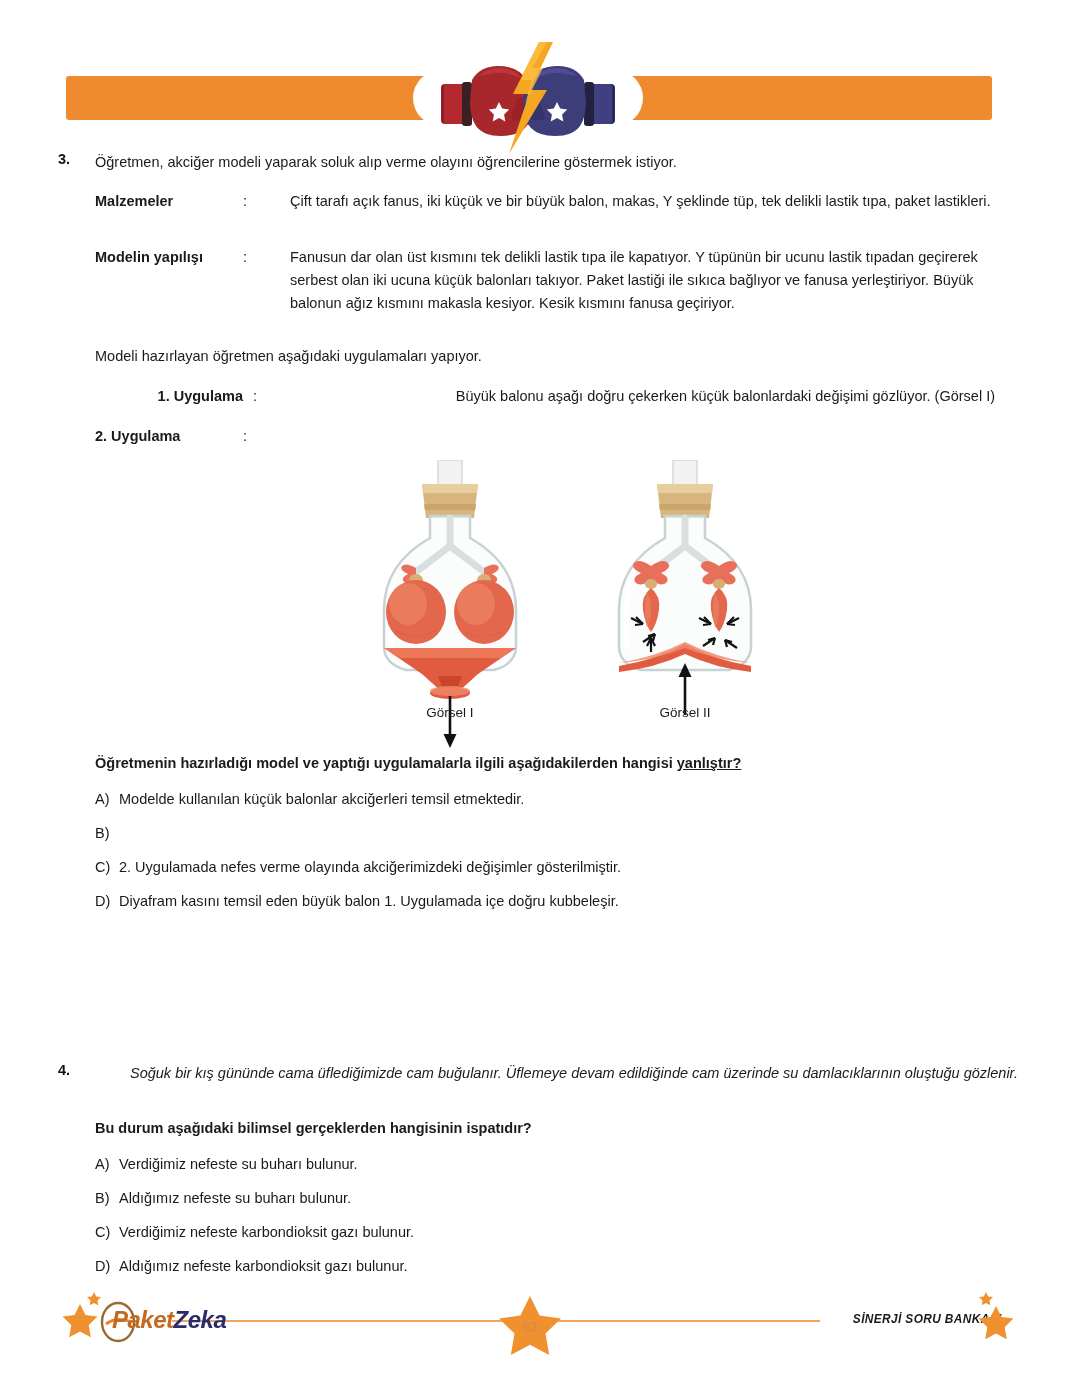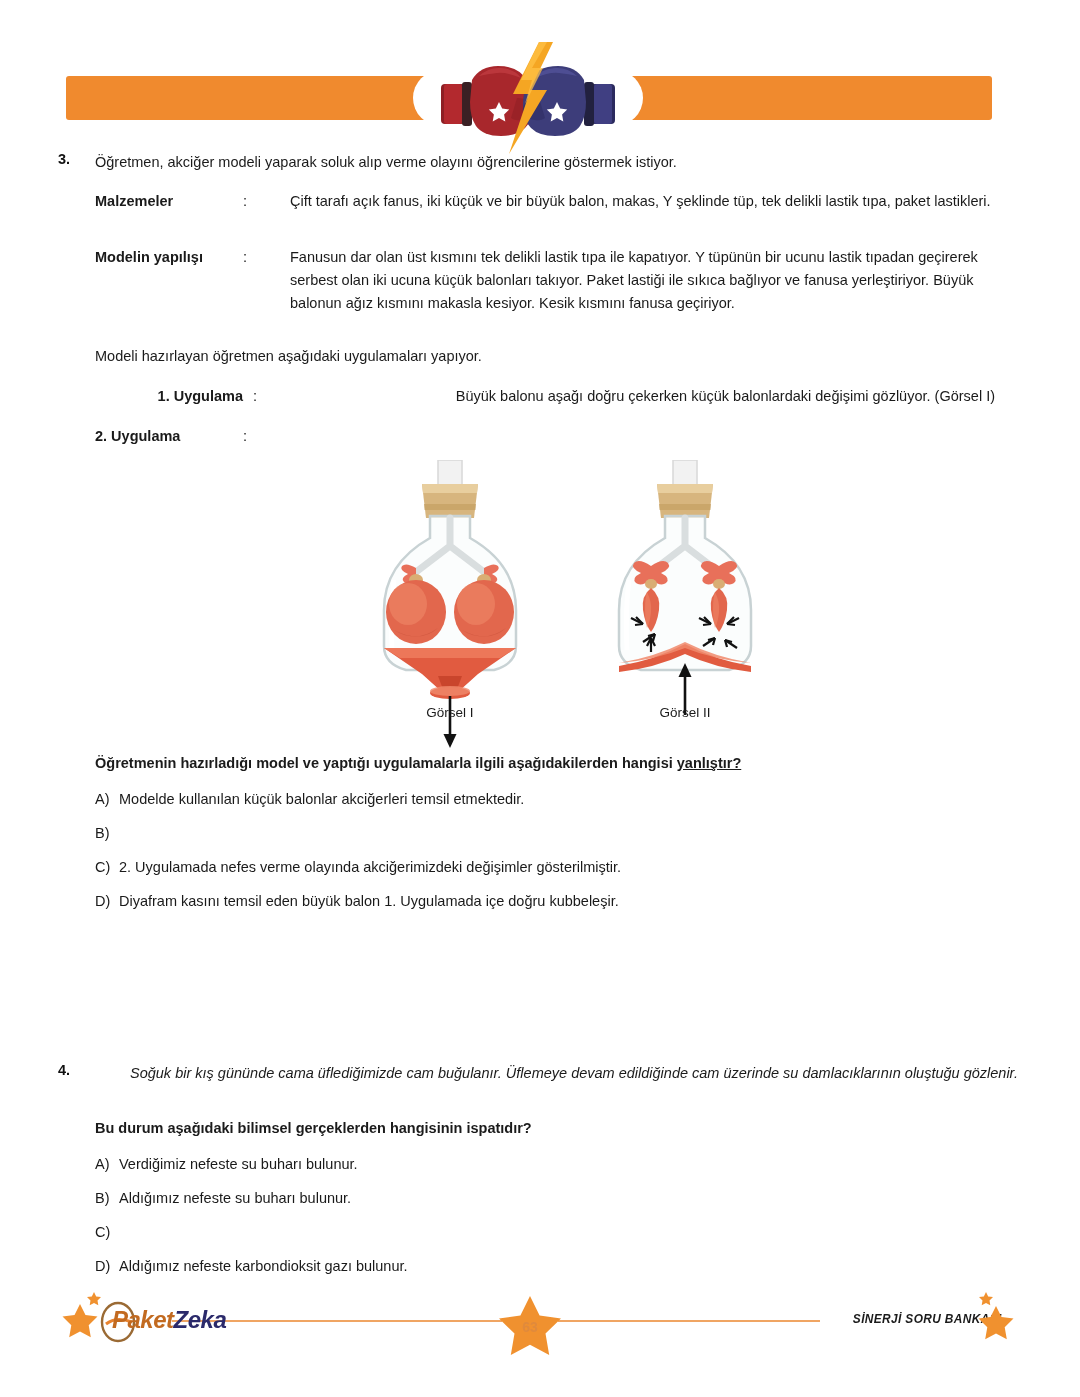--- a/index.html
+++ b/index.html
@@ -373,20 +373,21 @@
 <div class="opt" style="left:95px; top:1153px; width:900px;">
   <div class="letter">A)</div>
   <div>Verdiğimiz nefeste su buharı bulunur.</div>
 </div>
 <div class="opt" style="left:95px; top:1187px; width:900px;">
   <div class="letter">B)</div>
   <div>Aldığımız nefeste su buharı bulunur.</div>
 </div>
 <div class="opt" style="left:95px; top:1221px; width:900px;">
   <div class="letter">C)</div>
+  <div>Verdiğimiz nefeste karbondioksit gazı bulunur.</div>
 </div>
 <div class="opt" style="left:95px; top:1255px; width:900px;">
   <div class="letter">D)</div>
   <div>Aldığımız nefeste karbondioksit gazı bulunur.</div>
 </div>
 
 <div class="foot-rule" style="left:172px; width:330px;"></div>
 <div class="foot-rule" style="left:558px; width:262px;"></div>
 
 <svg width="52" height="60" viewBox="0 0 52 60" style="position:absolute; left:58px; top:1290px;">

